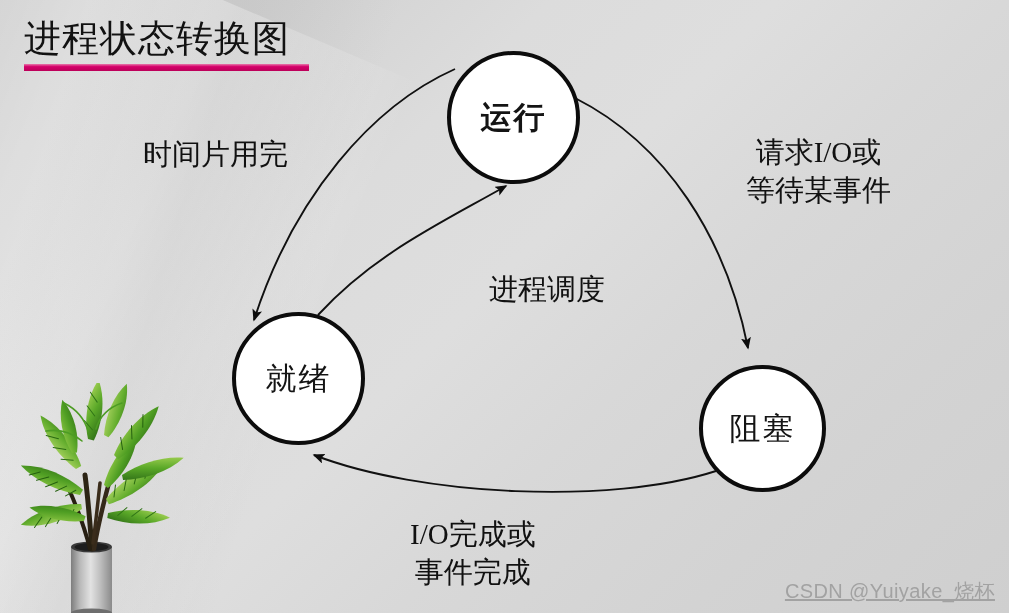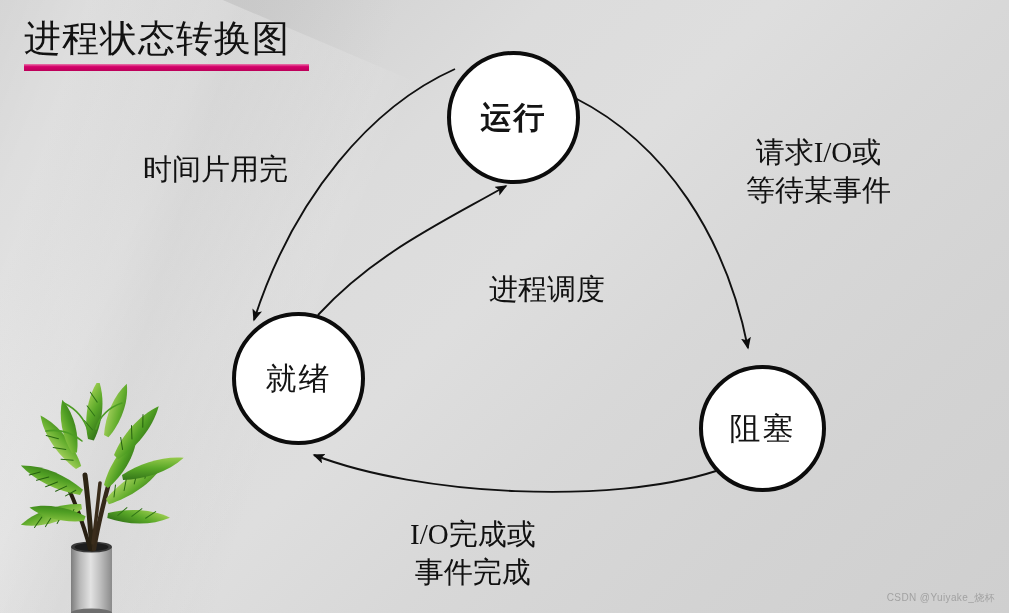--- a/index.html
+++ b/index.html
@@ -105,21 +105,21 @@
   .edge-label {
     position: absolute;
     z-index: 5;
     color: #111111;
     font-size: 29px;
     line-height: 38px;
     text-align: center;
     white-space: nowrap;
     font-family: "Liberation Serif", "DejaVu Serif", serif;
   }
-  #label-timeslice { left: 143px; top: 150px; }
+  #label-timeslice { left: 143px; top: 138px; font-family: Liberation Mono, monospace; }
   #label-request   { left: 746px; top: 133px; }
   #label-schedule  { left: 489px; top: 270px; }
   #label-iodone    { left: 410px; top: 515px; }
 
   
   .plant {
     position: absolute;
     left: 18px;
     bottom: 0px;
     width: 185px;
@@ -127,23 +127,24 @@
     z-index: 3;
   }
 
   
   .watermark {
     position: absolute;
     right: 14px;
     bottom: 8px;
     z-index: 7;
     font-family: "Liberation Sans", "DejaVu Sans", sans-serif;
-    font-size: 10px;
+    font-size: 20px;
     color: #a2a2a2;
     letter-spacing: 0.4px;
+    text-decoration: underline;
   }
 </style>
 </head>
 <body>
 
 <div id="slide">
 
   <div class="bg-base"></div>
   <div class="bg-sweep"></div>
   <div class="bg-sweep2"></div>

